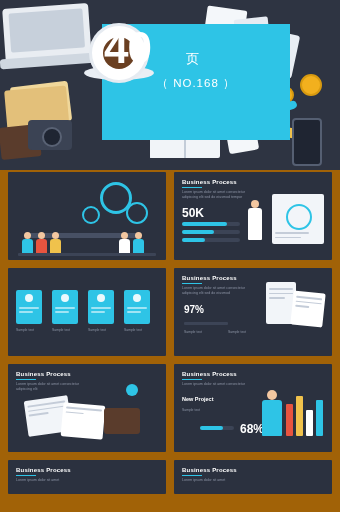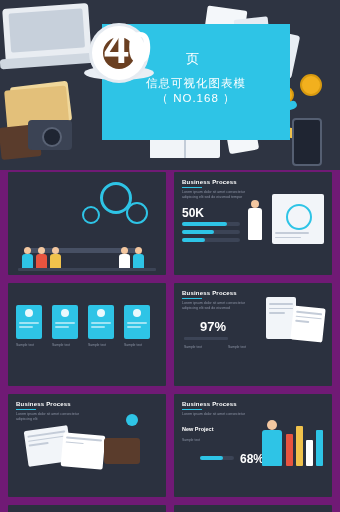--- a/index.html
+++ b/index.html
@@ -2,21 +2,21 @@
 <html><head>
 <meta charset="utf-8">
 <style>
   html,body{margin:0;padding:0;}
   body{
     width:340px;height:512px;
     background:#ffffff;
     font-family:"Liberation Sans", sans-serif;
     overflow:hidden;
   }
-  .page{position:relative;width:340px;height:512px;background:#701a75;}
+  .page{position:relative;width:340px;height:512px;background:#a16207;}
 
   
   .hero{position:relative;width:340px;height:170px;background:#2b313f;overflow:hidden;}
   .hero-bg{position:absolute;inset:0;background:#2e3442;}
   .hero .laptop{position:absolute;left:4px;top:6px;width:86px;height:56px;background:#e9edf2;border-radius:4px;transform:rotate(-4deg);}
   .hero .laptop:after{content:"";position:absolute;left:6px;top:5px;right:6px;bottom:12px;background:#c7d0db;border-radius:2px;}
   .hero .laptop-base{position:absolute;left:0px;top:56px;width:96px;height:10px;background:#cfd7e0;border-radius:3px;transform:rotate(-4deg);}
   .hero .folder{position:absolute;left:6px;top:88px;width:62px;height:46px;background:#e3c07a;border-radius:3px;transform:rotate(-5deg);}
   .hero .folder2{position:absolute;left:12px;top:84px;width:58px;height:40px;background:#f0d79a;border-radius:3px;transform:rotate(-7deg);}
   .hero .camera{position:absolute;left:28px;top:120px;width:44px;height:30px;background:#3b4354;border-radius:4px;}
@@ -49,21 +49,21 @@
     font-size:44px;font-weight:bold;color:#ffffff;letter-spacing:-1px;line-height:44px;
   }
   .hero-num-unit{position:absolute;left:186px;top:50px;font-size:13px;color:#ffffff;}
   .hero-lines{position:absolute;left:102px;top:76px;width:188px;text-align:center;}
   .hero-lines div{font-size:11.5px;line-height:15px;color:#ffffff;letter-spacing:1px;}
 
   
   .grid{position:absolute;left:0;top:172px;width:340px;}
   .row{display:flex;gap:8px;padding:0 8px 8px 8px;}
   .slide{
-    position:relative;width:158px;height:103px;background:#2b313f;overflow:hidden;border-radius:1px;
+    position:relative;width:158px;height:88px;background:#2b313f;overflow:hidden;border-radius:1px;
     flex:0 0 158px;
   }
   .s-title{position:absolute;left:8px;top:7px;font-size:6px;color:#ffffff;font-weight:bold;letter-spacing:.2px;}
   .s-sub{position:absolute;left:8px;top:16px;font-size:3.6px;color:#8b93a4;width:70px;line-height:5px;}
   .s-rule{position:absolute;left:8px;top:14px;width:20px;height:1px;background:#2ec4e6;}
 
   .circle{border-radius:50%;position:absolute;}
   .gear{position:absolute;border-radius:50%;border:3px solid #2ec4e6;}
   .bar{position:absolute;border-radius:1px;}
 
@@ -113,21 +113,20 @@
     <div class="phone"></div>
 
     <div class="hero-panel"></div>
     <div class="saucer"></div>
     <div class="badge"></div>
 
     <div class="hero-num">40</div>
     <div class="hero-num-unit">页</div>
 
     <div class="hero-lines">
-      <div>信息可视化图表模</div>
       <div>（ NO.168 ）</div>
     </div>
   </div>
 
   <div class="grid">
 
     <div class="row">
 
       <div class="slide">
         <div class="gear" style="left:92px;top:10px;width:26px;height:26px;"></div>
@@ -213,21 +212,21 @@
         <div style="position:absolute;left:8px;top:60px;font-size:3.4px;color:#8b93a4;">Sample text</div>
         <div style="position:absolute;left:44px;top:60px;font-size:3.4px;color:#8b93a4;">Sample text</div>
         <div style="position:absolute;left:80px;top:60px;font-size:3.4px;color:#8b93a4;">Sample text</div>
         <div style="position:absolute;left:116px;top:60px;font-size:3.4px;color:#8b93a4;">Sample text</div>
       </div>
 
       <div class="slide">
         <div class="s-title">Business Process</div>
         <div class="s-rule" style="top:15px;"></div>
         <div class="s-sub" style="top:18px;">Lorem ipsum dolor sit amet consectetur adipiscing elit sed do eiusmod</div>
-        <div class="kpi" style="left:26px;top:36px;font-size:13px;">97%</div>
+        <div class="kpi" style="left:10px;top:36px;font-size:10px;">97%</div>
         <div class="bar" style="left:10px;top:54px;width:44px;height:3px;background:#3c4456;"></div>
         <div style="position:absolute;left:10px;top:62px;font-size:3.4px;color:#8b93a4;">Sample text</div>
         <div style="position:absolute;left:54px;top:62px;font-size:3.4px;color:#8b93a4;">Sample text</div>
         <div class="docsheet" style="left:92px;top:14px;width:30px;height:42px;">
           <i style="margin-top:6px;"></i>
             <i></i>
             <i style="width:16px;"></i>
         </div>
         <div class="docsheet" style="left:118px;top:24px;width:32px;height:34px;background:#ffffff;transform:rotate(6deg);">
           <i style="margin-top:5px;"></i>

